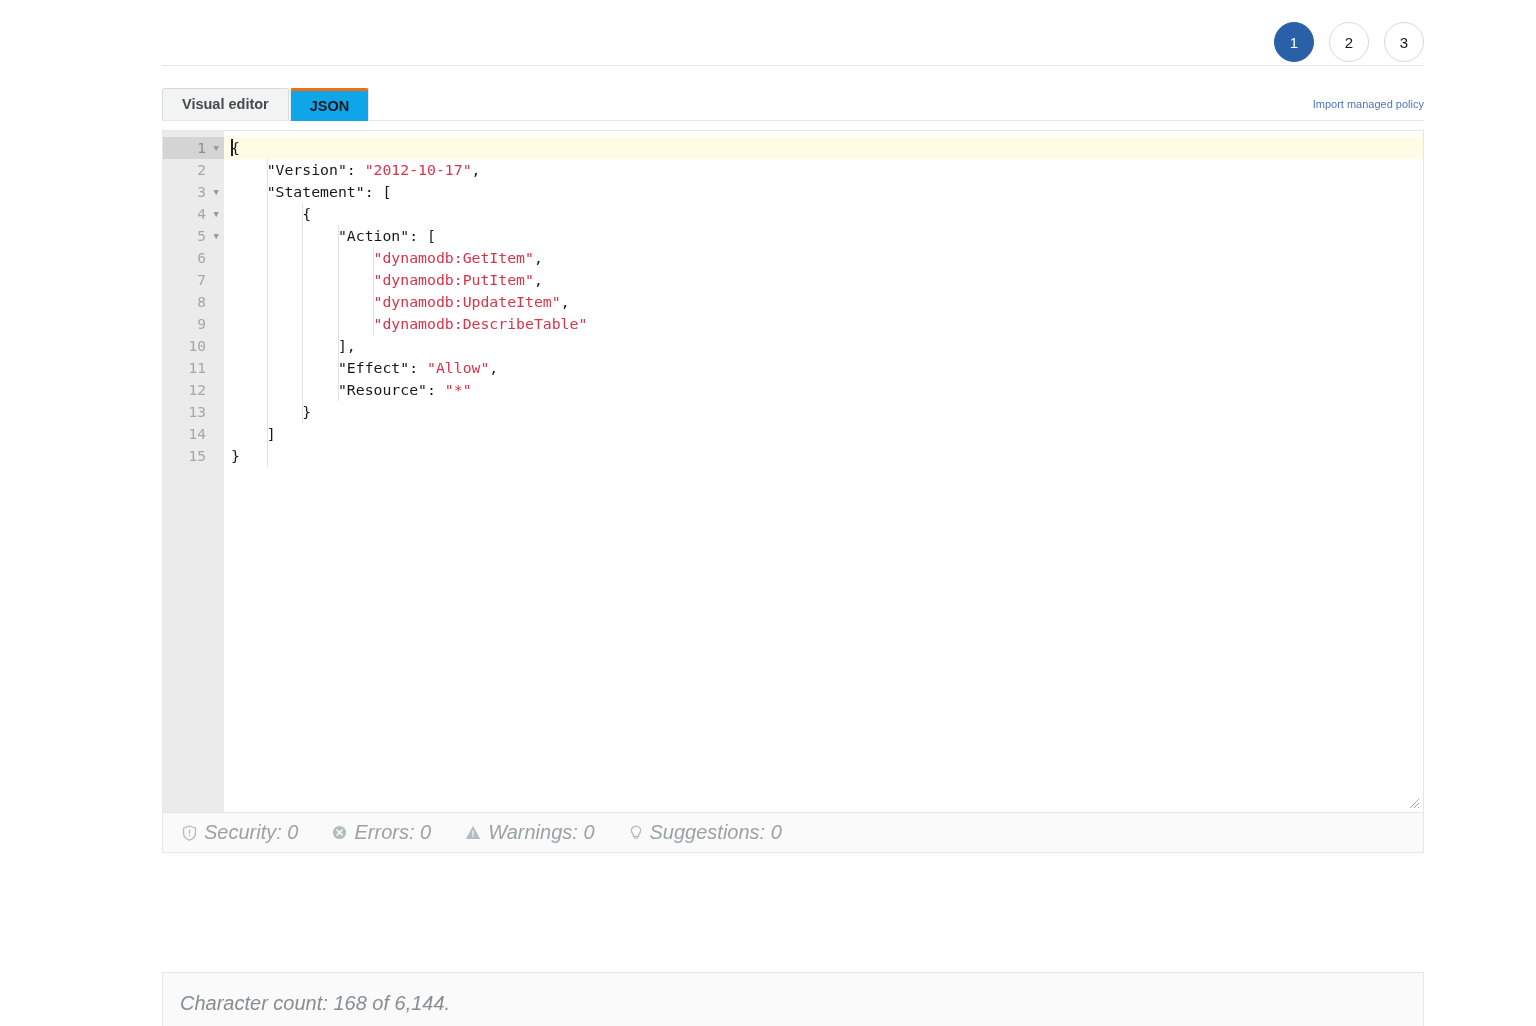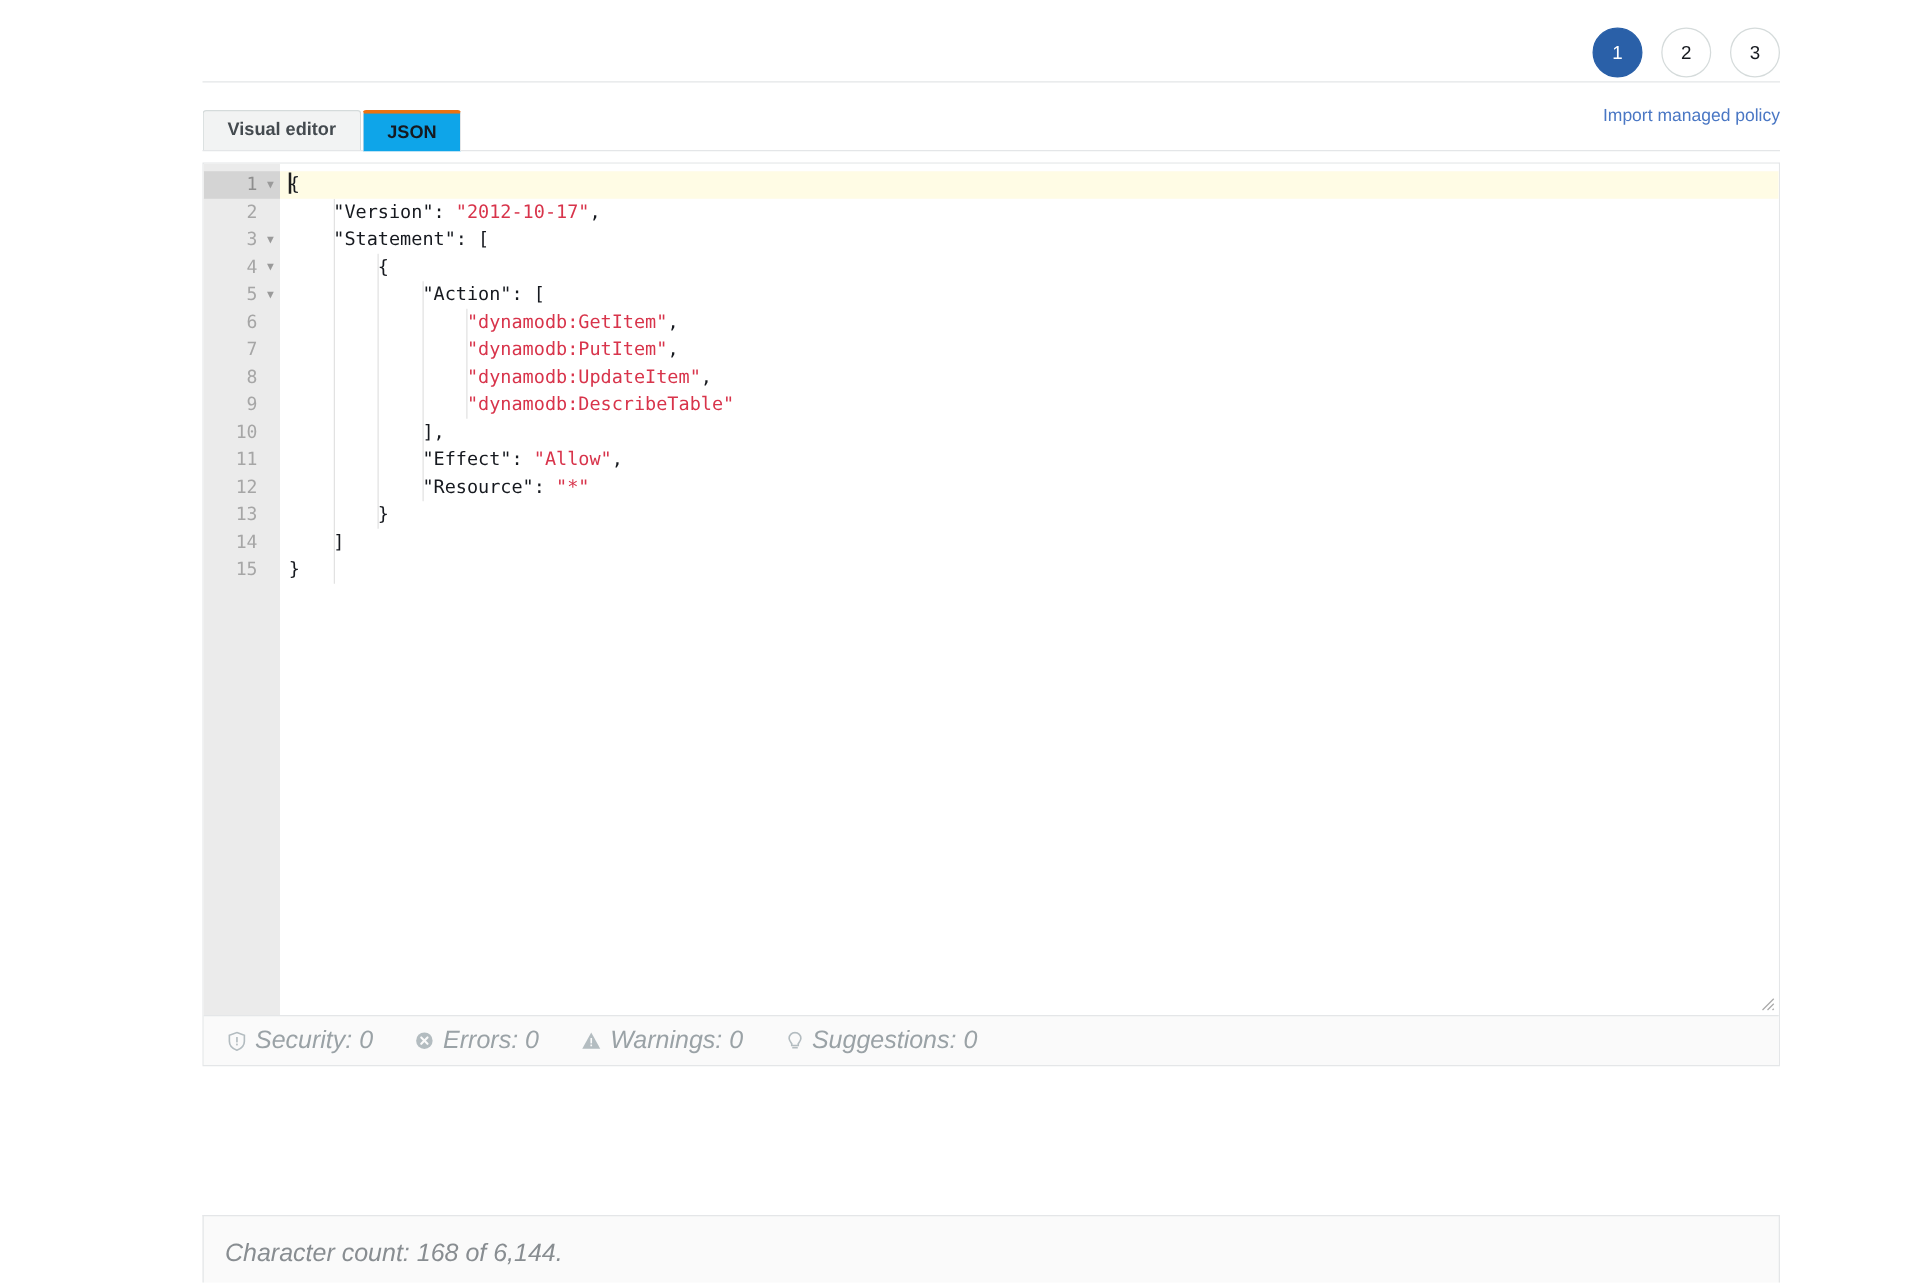--- a/index.html
+++ b/index.html
@@ -111,22 +111,22 @@
     color: #16191f;
     border-color: #e4e6e8;
     border-top: 3px solid #ec7211;
     padding-top: 0px;
     height: 33px;
     margin-bottom: -1px;
   }
   .import-link {
     position: absolute;
     right: 0;
-    bottom: 20px;
-    font-size: 14px;
+    bottom: 10px;
+    font-size: 11px;
     color: #4a77c4;
     text-decoration: none;
     cursor: pointer;
   }
 
   
   .editor-wrap {
     margin: 9px 112px 0 162px;
     border: 1px solid #e4e6e8;
     background: #ffffff;

